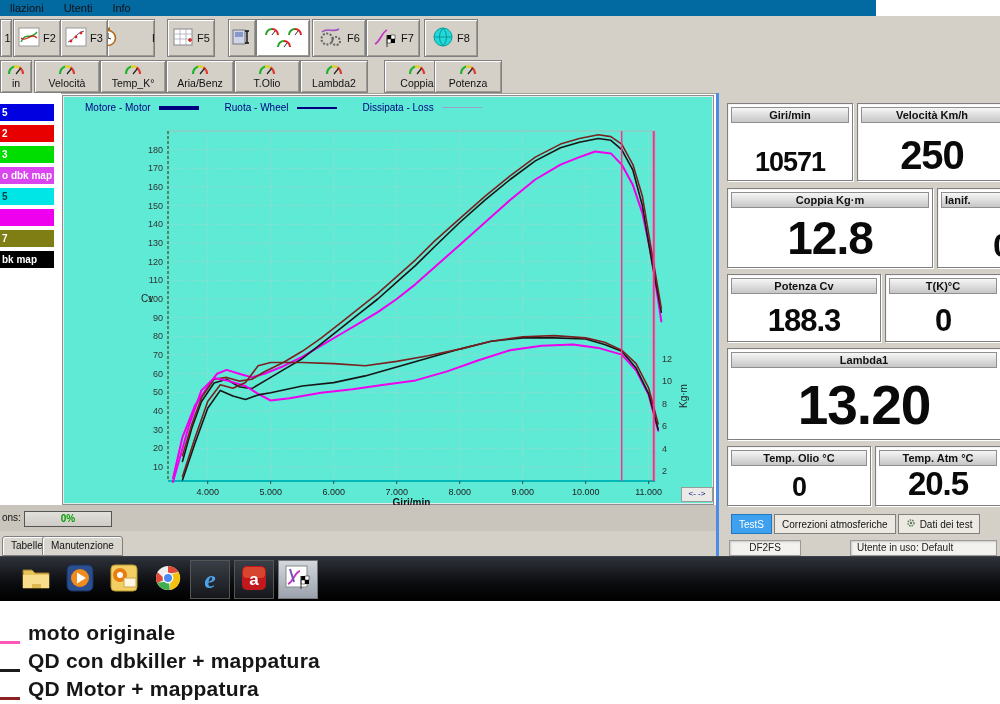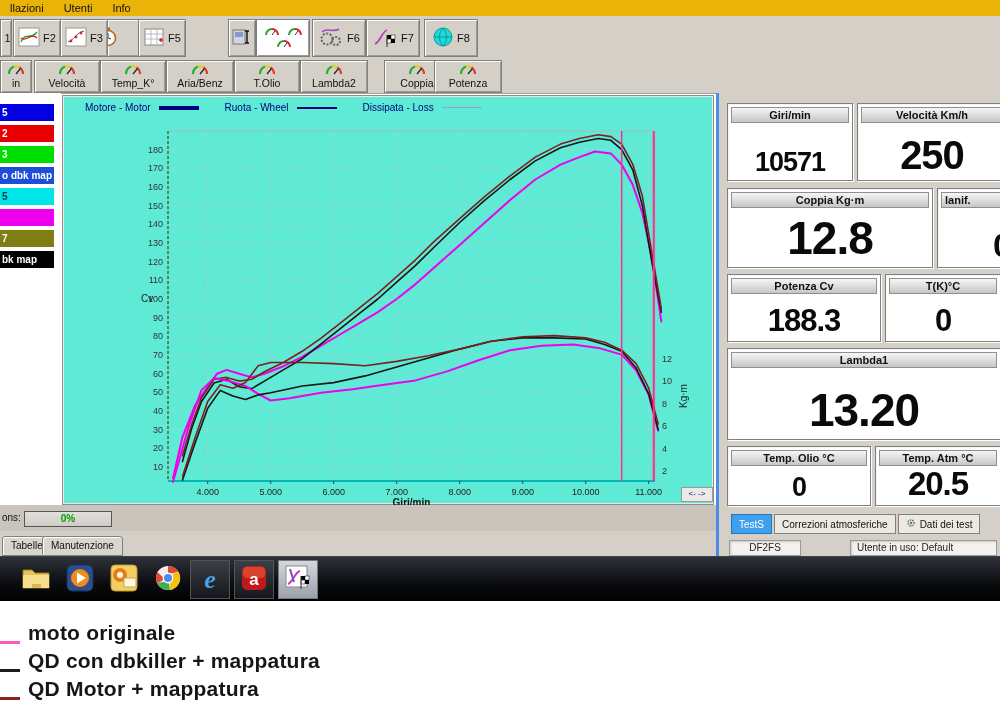--- a/index.html
+++ b/index.html
@@ -1,19 +1,19 @@
 <!DOCTYPE html>
 <html><head>
 <meta charset="utf-8">
 <style>
   html,body{margin:0;padding:0;background:#fff;}
   #screen{position:relative;width:1000px;height:704px;overflow:hidden;background:#fff;
           font-family:"Liberation Sans",sans-serif;}
   
-  .menubar{position:absolute;left:0;top:0;width:1000px;height:16px;background:#eab308;
+  .menubar{position:absolute;left:0;top:0;width:876px;height:16px;background:#0369a1;
            display:flex;align-items:center;font-size:11px;color:#111;}
   .menubar span{padding:0 10px;cursor:default;}
   .toolbar{position:absolute;left:0;top:16px;width:1000px;height:42px;background:#d4d0c8;
            border-bottom:1px solid #b9b5ad;}
   .tbtn{position:absolute;top:3px;height:36px;background:#d4d0c8;border:1px solid #7f7f7f;
         box-shadow:inset 1px 1px 0 #fff, inset -1px -1px 0 #9d9a93;
         display:flex;align-items:center;justify-content:center;gap:3px;font-size:11px;color:#111;overflow:hidden;}
   .tbtn.active{background:#fff;}
   .tabrow{position:absolute;left:0;top:58px;width:1000px;height:35px;background:#d4d0c8;
           border-bottom:1px solid #a7a39b;}
@@ -109,21 +109,21 @@
       </div>
       <div class="tbtn" style="left: 107px; width: 46px; gap: 33px;">
         <span><svg width="22" height="20" viewBox="0 0 22 20">
             <circle cx="11" cy="11" r="7.5" fill="#fff" stroke="#b06818" stroke-width="1.6"></circle>
             <rect x="9" y="0.5" width="4" height="2.5" fill="#b06818"></rect>
             <line x1="11" y1="11" x2="11" y2="6" stroke="#333"></line>
             <line x1="11" y1="11" x2="14" y2="12" stroke="#333"></line>
           </svg></span>
         <span>F4</span>
       </div>
-      <div class="tbtn" style="left: 138px; width: 46px;">
+      <div class="tbtn" style="left: 167px; width: 46px;">
         <span><svg width="22" height="20" viewBox="0 0 22 20">
             <rect x="2" y="2" width="18" height="16" fill="#fff" stroke="#888"></rect>
             <path d="M2 7 h18 M2 12 h18 M8 2 v16 M14 2 v16" stroke="#aab" stroke-width="0.8"></path>
             <path d="M16 13 h4 M18 11 v4" stroke="#d22" stroke-width="1.6"></path>
           </svg></span>
         <span>F5</span>
       </div>
       <div class="tbtn" style="left: 228px; width: 26px;">
         <span><svg width="22" height="20" viewBox="0 0 22 20">
             <rect x="2" y="3" width="12" height="14" fill="#cfd4e8" stroke="#777"></rect>
@@ -250,21 +250,21 @@
             <line x1="9" y1="10" x2="13.5" y2="4.5" stroke="#222" stroke-width="1.2"></line>
           </svg></span>
         <span>Potenza</span>
       </div>
     </div>
 
   <div class="sidebar" id="sidebar">
       <div class="sbar" style="top: 11px; background: rgb(0, 0, 224);">5</div>
       <div class="sbar" style="top: 32px; background: rgb(232, 0, 0);">2</div>
       <div class="sbar" style="top: 53px; background: rgb(0, 221, 0);">3</div>
-      <div class="sbar" style="top: 74px; background: #1d4ed8;">o dbk map</div>
+      <div class="sbar" style="top: 74px; background: #d946ef;">o dbk map</div>
       <div class="sbar" style="top: 95px; background: rgb(0, 229, 229); color: rgb(0, 68, 68);">5</div>
       <div class="sbar" style="top: 116px; background: rgb(238, 0, 238);"></div>
       <div class="sbar" style="top: 137px; background: rgb(126, 126, 20);">7</div>
       <div class="sbar" style="top: 158px; background: rgb(0, 0, 0);">bk map</div>
     </div>
 
   <div class="chart-panel">
     <div class="chart-legend" id="chart-legend">
         <div class="li">
           <span>Motore - Motor</span>
@@ -386,21 +386,21 @@
     <div class="ro" style="left:8px;top:181px;width:154px;height:68px;">
       <div class="ro-h">Potenza Cv</div>
       <div class="ro-v" style="font-size:31px;">188.3</div>
     </div>
     <div class="ro" style="left:166px;top:181px;width:116px;height:68px;">
       <div class="ro-h">T(K)°C</div>
       <div class="ro-v" style="font-size:31px;">0</div>
     </div>
     <div class="ro" style="left:8px;top:255px;width:274px;height:92px;">
       <div class="ro-h">Lambda1</div>
-      <div class="ro-v" style="font-size:46px;">13.20</div>
+      <div class="ro-v" style="font-size:55px;">13.20</div>
     </div>
     <div class="ro" style="left:8px;top:353px;width:144px;height:60px;">
       <div class="ro-h">Temp. Olio °C</div>
       <div class="ro-v" style="font-size:27px;">0</div>
     </div>
     <div class="ro" style="left:156px;top:353px;width:126px;height:60px;">
       <div class="ro-h">Temp. Atm °C</div>
       <div class="ro-v" style="font-size:33px;">20.5</div>
     </div>
 

